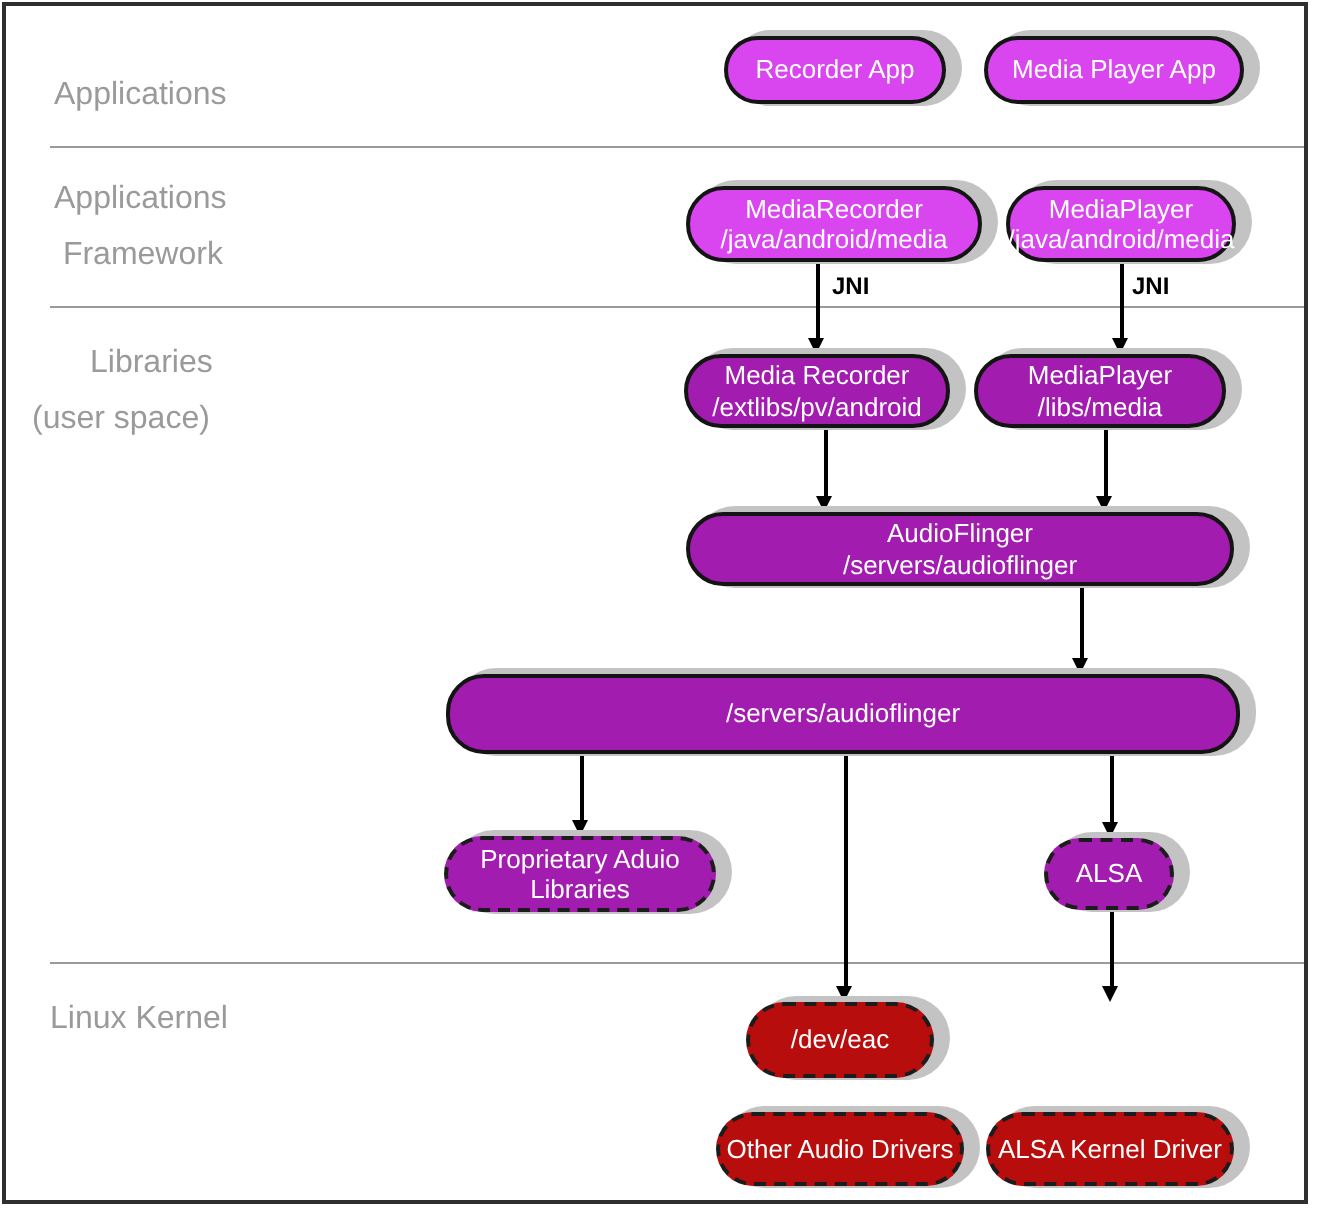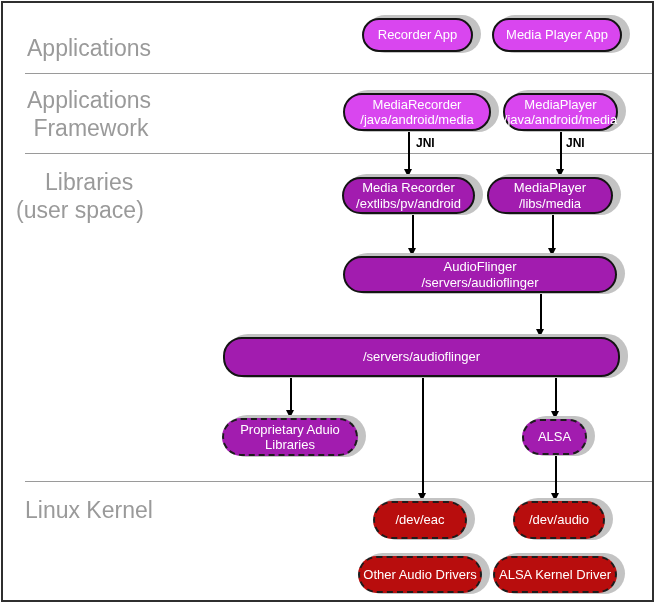--- a/index.html
+++ b/index.html
@@ -3,21 +3,21 @@
 <meta charset="utf-8">
 <style>
   html,body{margin:0;padding:0;background:#fff;}
   #canvas{
     position:relative;width:660px;height:606px;background:#ffffff;overflow:hidden;
     font-family:"Liberation Sans", sans-serif;
   }
   #frame{position:absolute;left:1px;top:1px;width:653px;height:601px;
     border:2px solid #2f2f2f;box-sizing:border-box;}
   .divider{position:absolute;left:25px;width:627px;height:1px;background:#9a9a9a;}
-  .seclabel{position:absolute;color:#9a9a9a;font-size:23px;line-height:28px;white-space:pre;}
+  .seclabel{position:absolute;color:#9a9a9a;font-size:16px;line-height:28px;white-space:pre;}
   .pill{
     position:absolute;box-sizing:border-box;border-radius:19px;
     display:flex;flex-direction:column;align-items:center;justify-content:center;
     color:#ffffff;text-align:center;line-height:1.18;
     box-shadow:6px -1px 0 2px #c3c3c3;
   }
   .pill .t{font-size:13px;}
   .pill .s{font-size:13px;}
   .pill .s.big{font-size:13px;}
   .blue{background:#d946ef;border:2px solid #141414;}
@@ -111,22 +111,19 @@
     <span class="t">Proprietary Aduio</span>
     <span class="s big">Libraries</span>
   </div>
   <div class="pill green dashed" style="left:522px;top:419px;width:65px;height:36px">
     <span class="t">ALSA</span>
   </div>
 
   <div class="pill red dashed" style="left:373px;top:501px;width:94px;height:38px">
     <span class="t">/dev/eac</span>
   </div>
-  <div class="pill red dashed" style="left:513px;top:501px;width:92px;height:38px">
-    <span class="t">/dev/audio</span>
-  </div>
   <div class="pill red dashed" style="left:493px;top:556px;width:124px;height:37px">
     <span class="t">ALSA Kernel Driver</span>
   </div>
   <div class="pill red dashed" style="left:358px;top:556px;width:124px;height:37px">
     <span class="t">Other Audio Drivers</span>
   </div>
 </div>
 
 </body></html>

